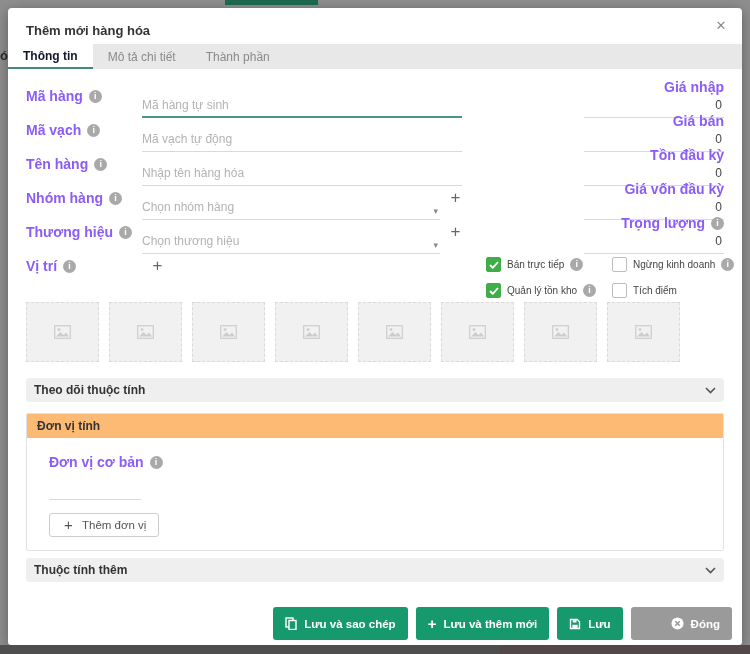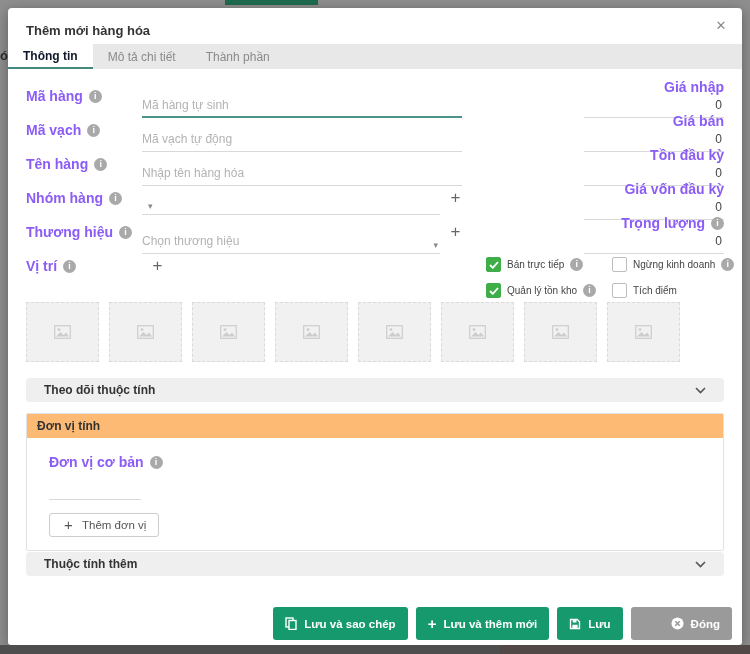--- a/index.html
+++ b/index.html
@@ -64,23 +64,23 @@
   .cbbox.checked{background:#3fae49;border-color:#3fae49;}
   .cbl{font-size:10px;color:#444;white-space:nowrap;}
 
   
   .imgs{display:flex;gap:10px;margin:4px 18px 0;}
   .ph{width:73px;height:60px;background:#f1f1f1;border:1px dashed #dadada;box-sizing:border-box;
     display:flex;align-items:center;justify-content:center;cursor:pointer;}
 
   
   .acc{margin:16px 18px 0;height:24px;background:#efefef;border-radius:4px;display:flex;align-items:center;
-    padding:0 18px;cursor:pointer;}
+    padding:0 8px;cursor:pointer;}
   .acc .at{flex:1;font-size:12px;font-weight:bold;color:#333;}
-  .acc.second{margin-top:1px;}
+  .acc.second{margin-top:7px;}
 
   
   .panel{margin:11px 18px 0;border:1px solid #e2e2e2;border-radius:2px;}
   .panel .phead{height:24px;background:#fdba74;display:flex;align-items:center;padding:0 10px;
     font-size:12px;font-weight:bold;color:#333;}
   .pbody{padding:16px 14px 13px 22px;}
   .pbody .lab{margin-bottom:0;}
   .base-underline{width:92px;height:20px;border-bottom:1px solid #d9d9d9;margin-top:9px;cursor:text;}
   .add-unit{margin-top:13px;display:inline-flex;align-items:center;gap:7px;border:1px solid #ccc;
     background:#fff;border-radius:3px;padding:0 12px;height:24px;font-size:11.5px;color:#555;cursor:pointer;
@@ -148,20 +148,21 @@
           <input placeholder="Nhập tên hàng hóa" style="">
         </div>
       </div>
 
       <div class="row">
         <div class="lab">
           <span class="labt">Nhóm hàng</span>
           <span class="info"></span>
         </div>
         <div class="iw">
+          <input placeholder="Chọn nhóm hàng" style="">
           <span class="caret">▾</span>
         </div>
         <span class="plus">+</span>
       </div>
 
       <div class="row">
         <div class="lab">
           <span class="labt">Thương hiệu</span>
           <span class="info"></span>
         </div>

